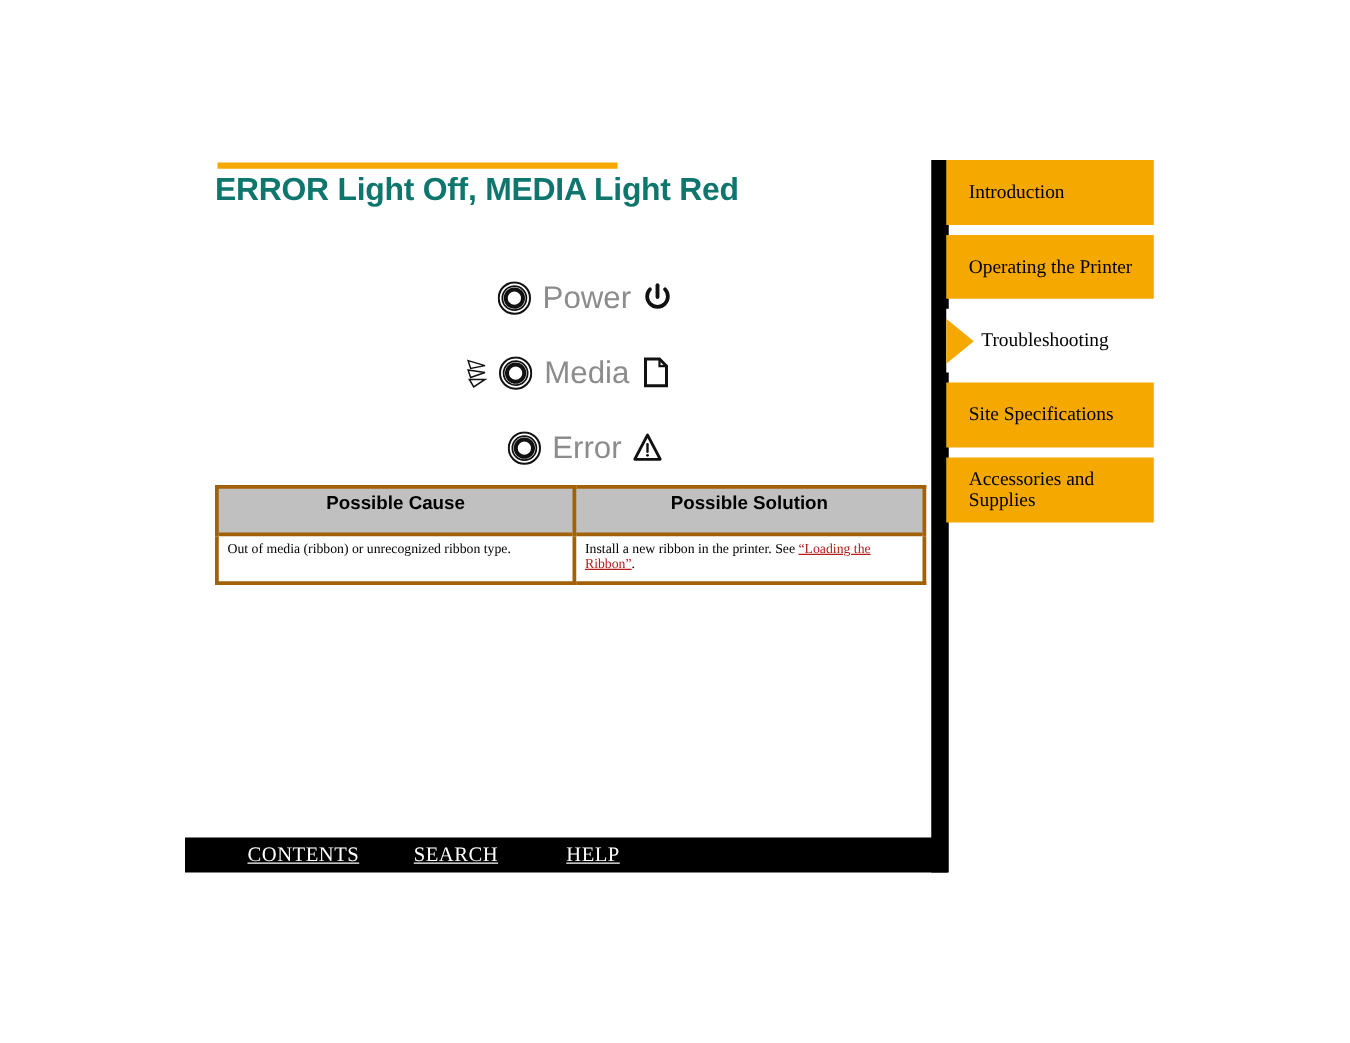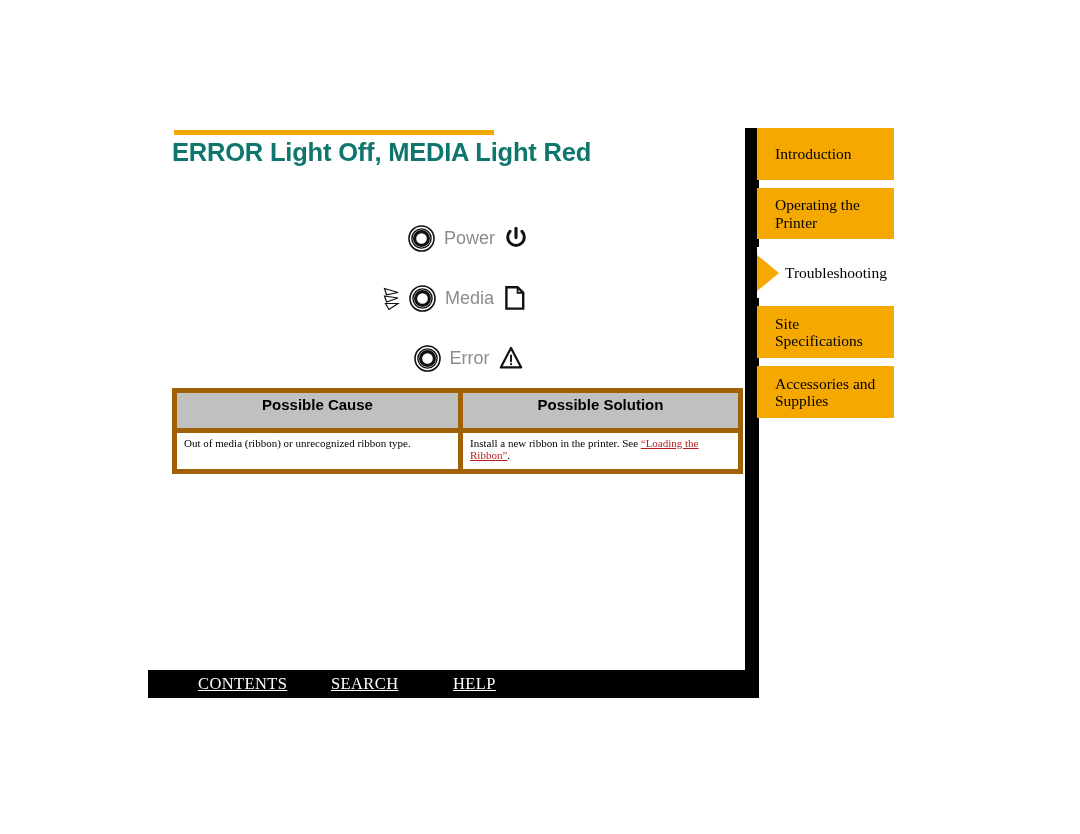--- a/index.html
+++ b/index.html
@@ -75,21 +75,21 @@
     display: block;
   }
   .led-row .rays.empty { visibility: hidden; }
   .led {
     width: 27px;
     height: 27px;
     flex: 0 0 27px;
     display: block;
   }
   .led-label {
-    font-size: 18px;
+    font-size: 25px;
     color: #8c8c8c;
     margin: 0 9px 0 9px;
     font-family: "Liberation Sans", sans-serif;
     line-height: 1;
   }
   .led-glyph {
     width: 24px;
     height: 26px;
     flex: 0 0 24px;
     display: block;
@@ -99,21 +99,21 @@
   .cause-table {
     position: absolute;
     left: 172px;
     top: 388px;
     width: 566px;
     border-collapse: collapse;
     table-layout: fixed;
   }
   .cause-table th,
   .cause-table td {
-    border: 5px solid #a16207;
+    border: 3px solid #a16207;
     padding: 0;
     vertical-align: top;
   }
   .cause-table th {
     background: #c0c0c0;
     height: 28px;
     text-align: center;
     font-size: 15px;
     font-weight: bold;
     color: #000000;
@@ -137,21 +137,21 @@
 
   
   .sidebar {
     position: absolute;
     left: 757px;
     top: 128px;
     width: 172px;
   }
   .nav-item {
     position: relative;
-    width: 137px;
+    width: 166px;
     background: #F5A800;
     color: #000000;
     font-family: "Liberation Serif", serif;
     font-size: 15.5px;
     line-height: 1.12;
     box-sizing: border-box;
     padding: 0 6px 0 18px;
     display: flex;
     align-items: center;
     margin-bottom: 8px;

